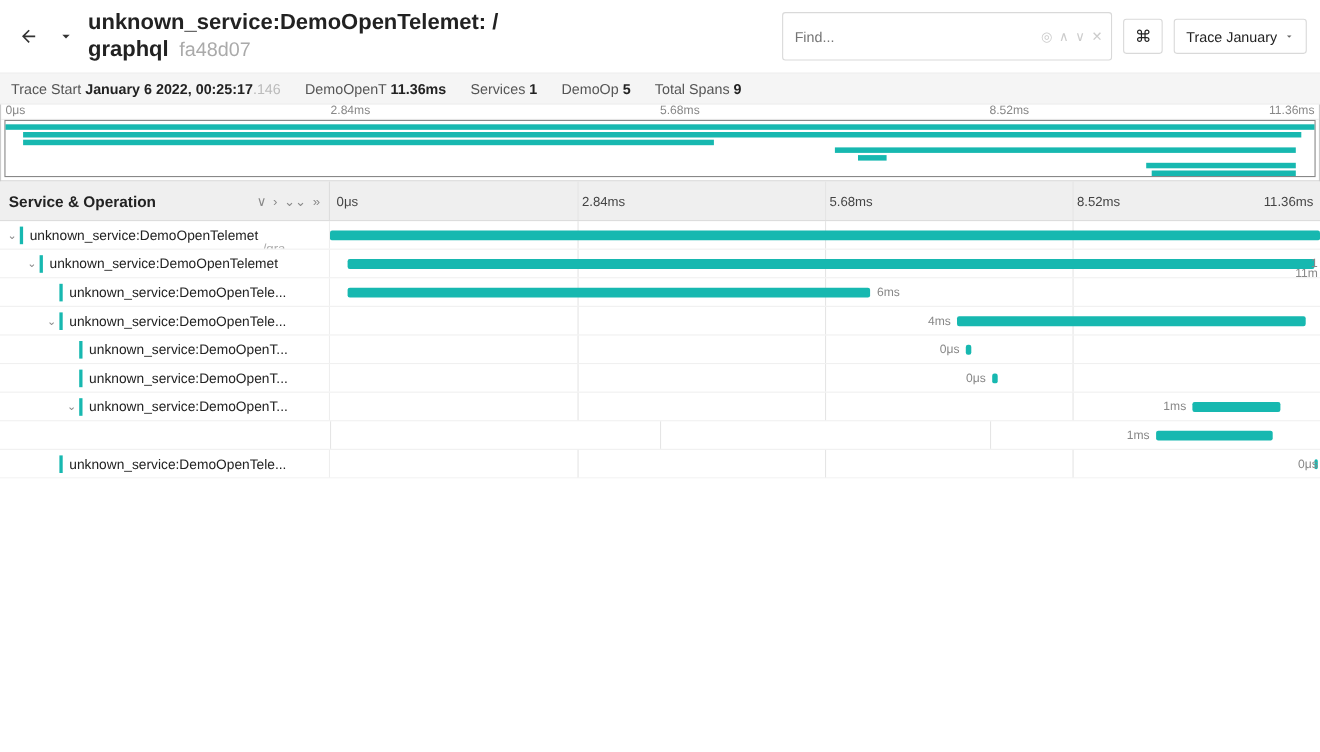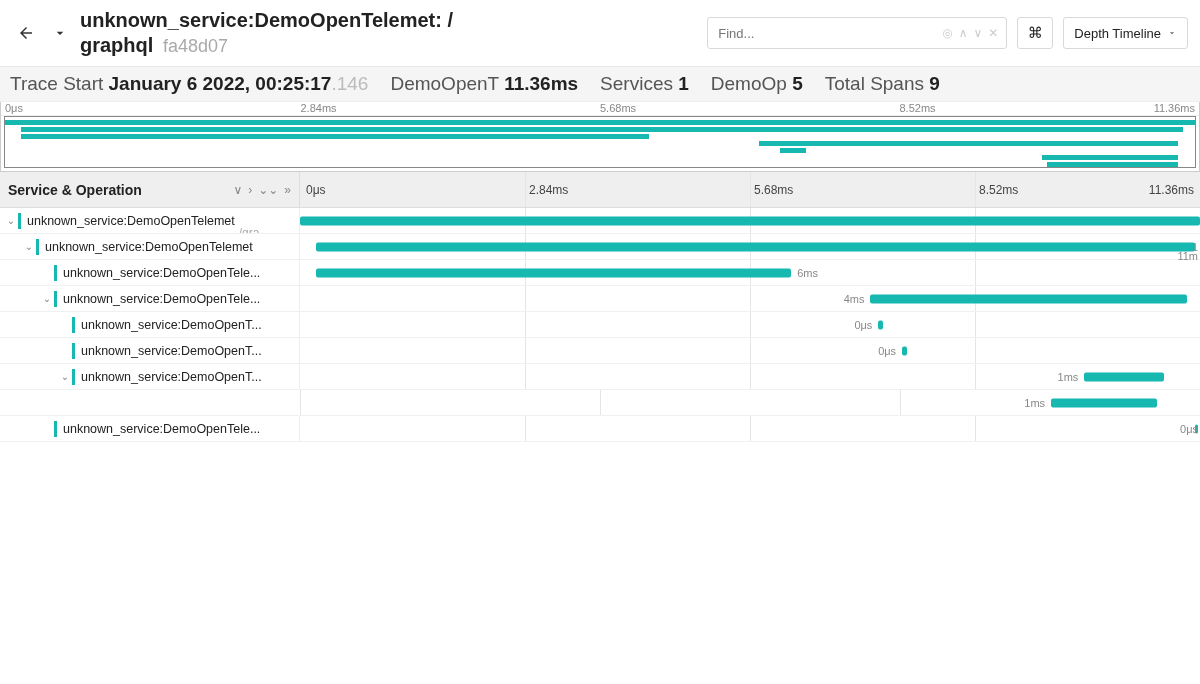--- a/index.html
+++ b/index.html
@@ -7,29 +7,29 @@
 
 
 .header { display: flex; align-items: center; padding: 8px 12px; gap: 10px; border-bottom: 1px solid #e8e8e8; }
 .back-btn { width: 28px; height: 28px; display: flex; align-items: center; justify-content: center; cursor: pointer; }
 .expand-caret { width: 20px; height: 20px; display: flex; align-items: center; justify-content: center; cursor: pointer; }
 .title-block { flex: 0 1 auto; line-height: 1.25; }
 .title-line1 { font-size: 20px; font-weight: 600; }
 .title-line2 { font-size: 20px; font-weight: 600; }
 .title-hash { color: #aaa; font-weight: 400; font-size: 18px; margin-left: 4px; }
 .spacer { flex: 1; }
-.search-wrap { position: relative; display: flex; align-items: center; border: 1px solid #d9d9d9; border-radius: 3px; height: 32px; width: 300px; }
+.search-wrap { position: relative; display: flex; align-items: center; border: 1px solid #d9d9d9; border-radius: 3px; height: 44px; width: 300px; }
 .search-input { border: none; outline: none; padding: 6px 10px; font-size: 13px; flex: 1; background: transparent; }
 .search-icons { display: flex; align-items: center; gap: 6px; padding-right: 8px; color: #ccc; }
 .search-icons span { font-size: 12px; }
 .kbd-btn { border: 1px solid #d9d9d9; border-radius: 3px; height: 32px; width: 36px; display: flex; align-items: center; justify-content: center; font-size: 15px; cursor: pointer; }
 .view-select { border: 1px solid #d9d9d9; border-radius: 3px; height: 32px; padding: 0 10px; display: flex; align-items: center; gap: 6px; cursor: pointer; font-size: 13px; }
 
 
-.meta-bar { background: #f5f5f5; padding: 6px 10px; display: flex; gap: 22px; font-size: 19px; color: #555; border-bottom: 1px solid #eee; }
+.meta-bar { background: #f5f5f5; padding: 6px 10px; display: flex; gap: 22px; font-size: 13px; color: #555; border-bottom: 1px solid #eee; }
 .meta-bar b { color: #222; font-weight: 600; }
 .meta-bar .faded { color: #bbb; }
 
 
 .minimap-wrap { border: 1px solid #ccc; border-top: none; margin: 0; padding: 0; }
 .minimap-ticks { display: flex; font-size: 11px; color: #888; position: relative; height: 14px; border-bottom: 1px solid #eee; }
 .minimap-ticks span { position: absolute; }
 .minimap { position: relative; height: 52px; border: 1px solid #888; margin: 0 3px 3px 3px; }
 .mm-bar { position: absolute; height: 5px; background: #17b8b0; }
 
@@ -88,21 +88,21 @@
       <span>◎</span>
       <span>∧</span>
       <span>∨</span>
       <span>✕</span>
     </div>
   </div>
   <div class="kbd-btn">
     <span>⌘</span>
   </div>
   <div class="view-select">
-    <span>Depth Timeline</span>
+    <span>Trace January</span>
     <svg width="10" height="10" viewBox="0 0 24 24">
         <path d="M7 10l5 5 5-5z" fill="#666"></path>
       </svg>
   </div>
 </div>
 
 <div class="meta-bar">
   <span>
     <span>Trace Start</span>
     <b>January 6 2022, 00:25:17</b><span class="faded">.146</span>

